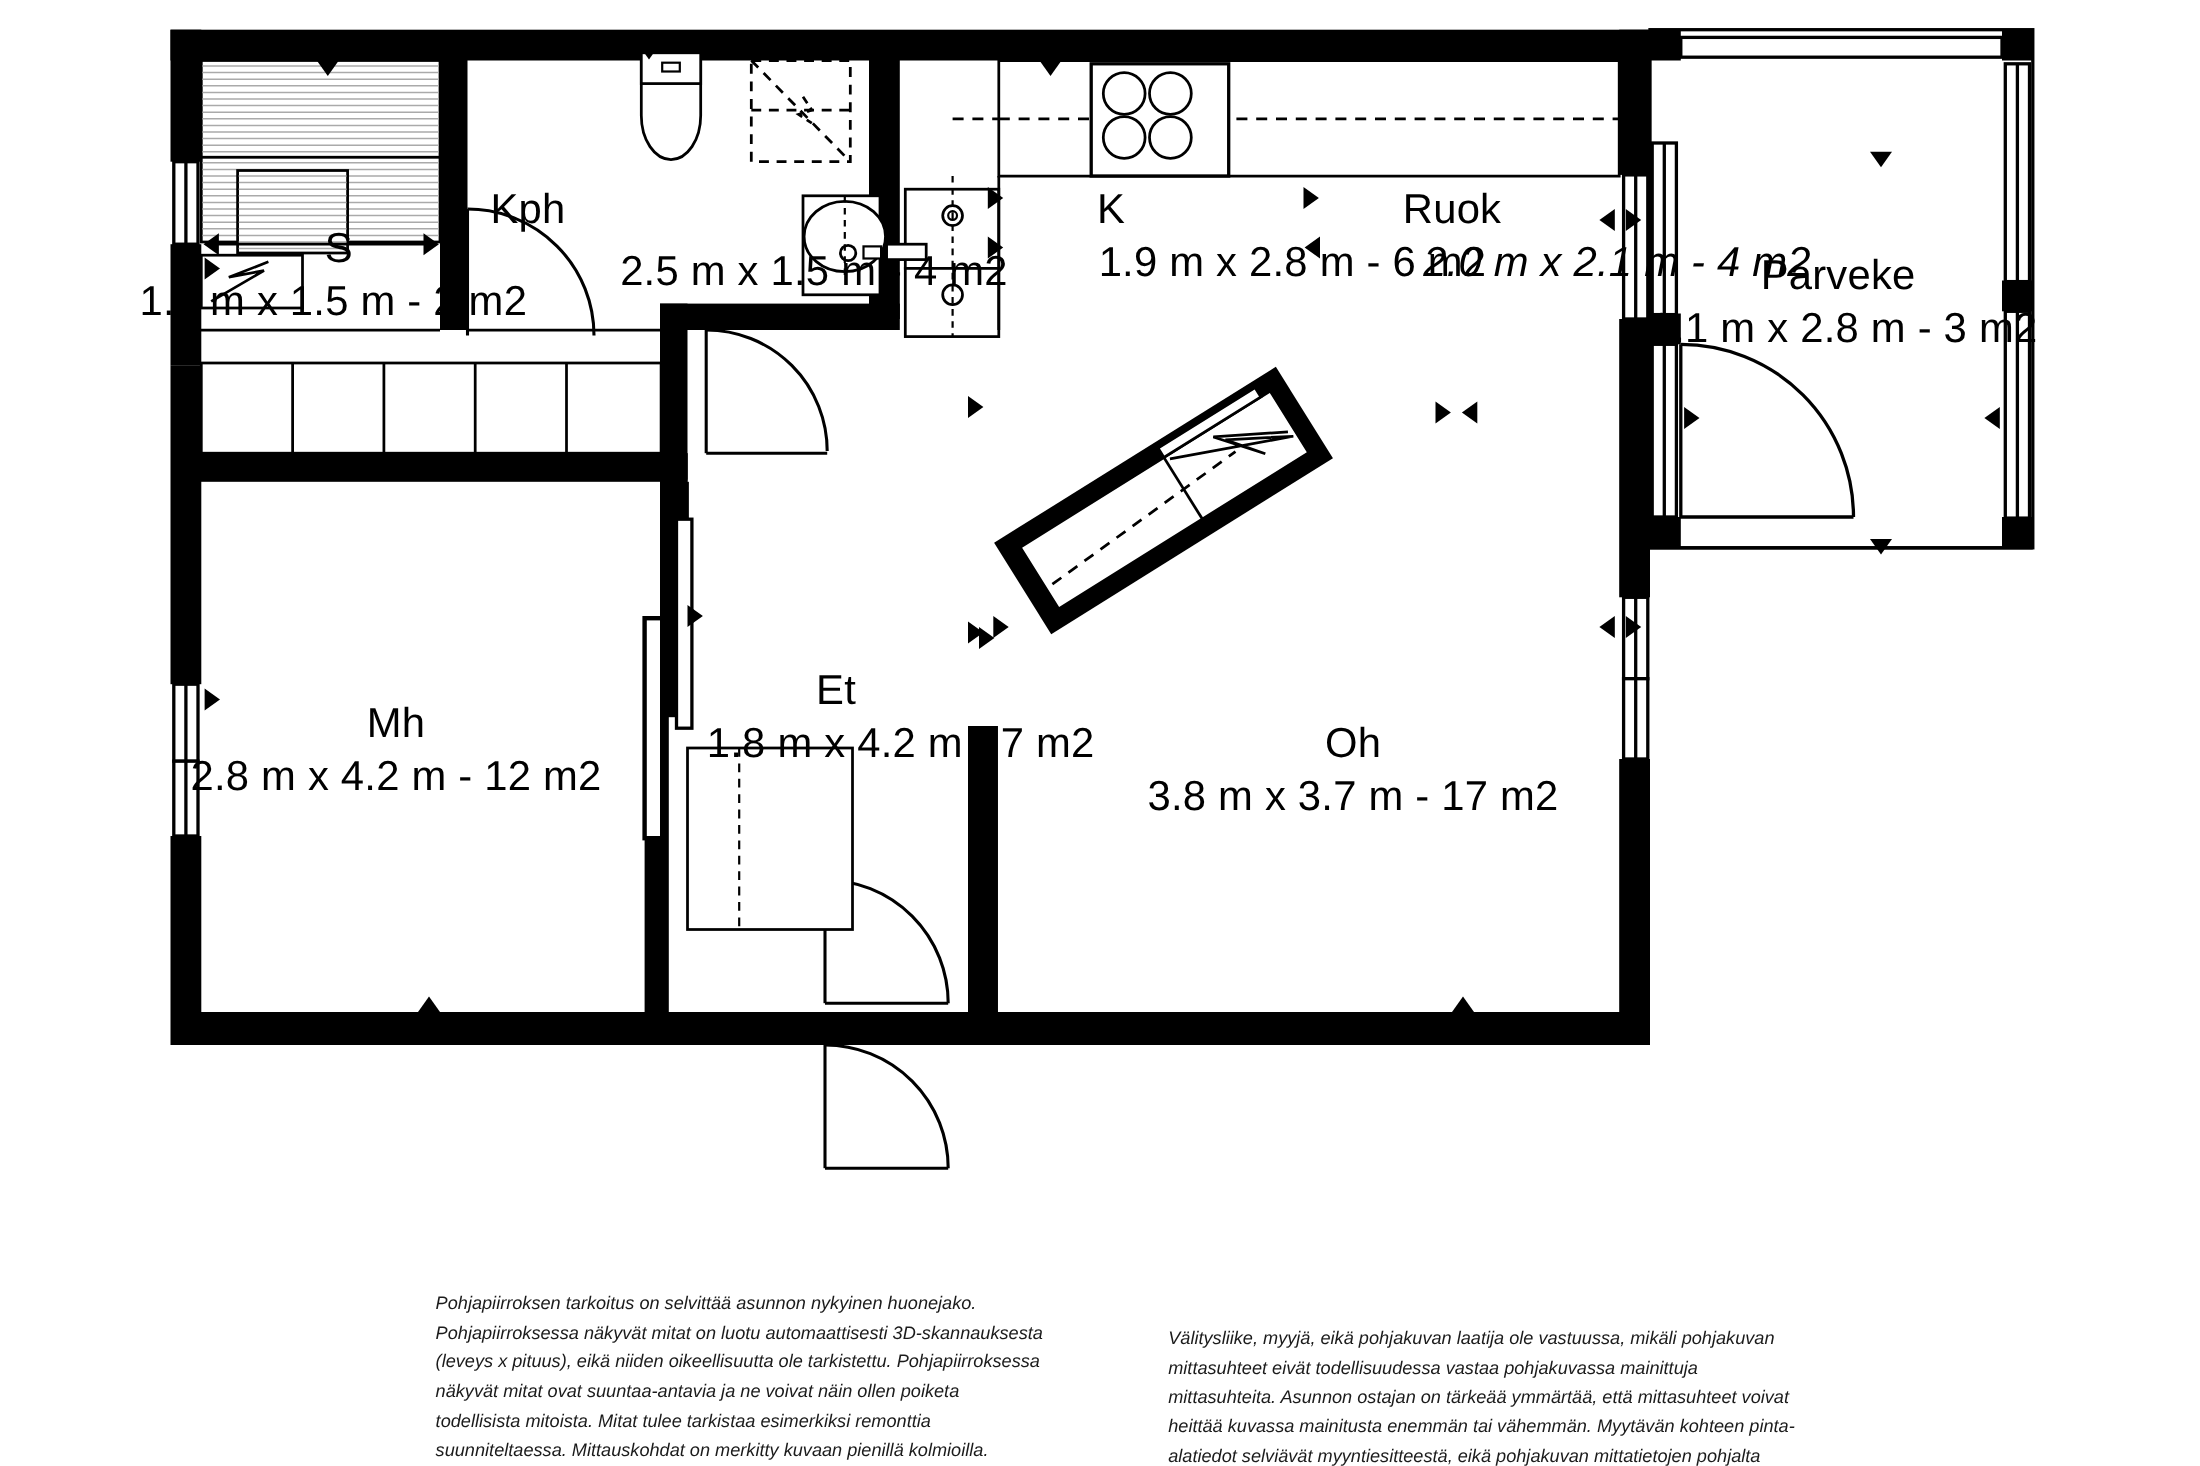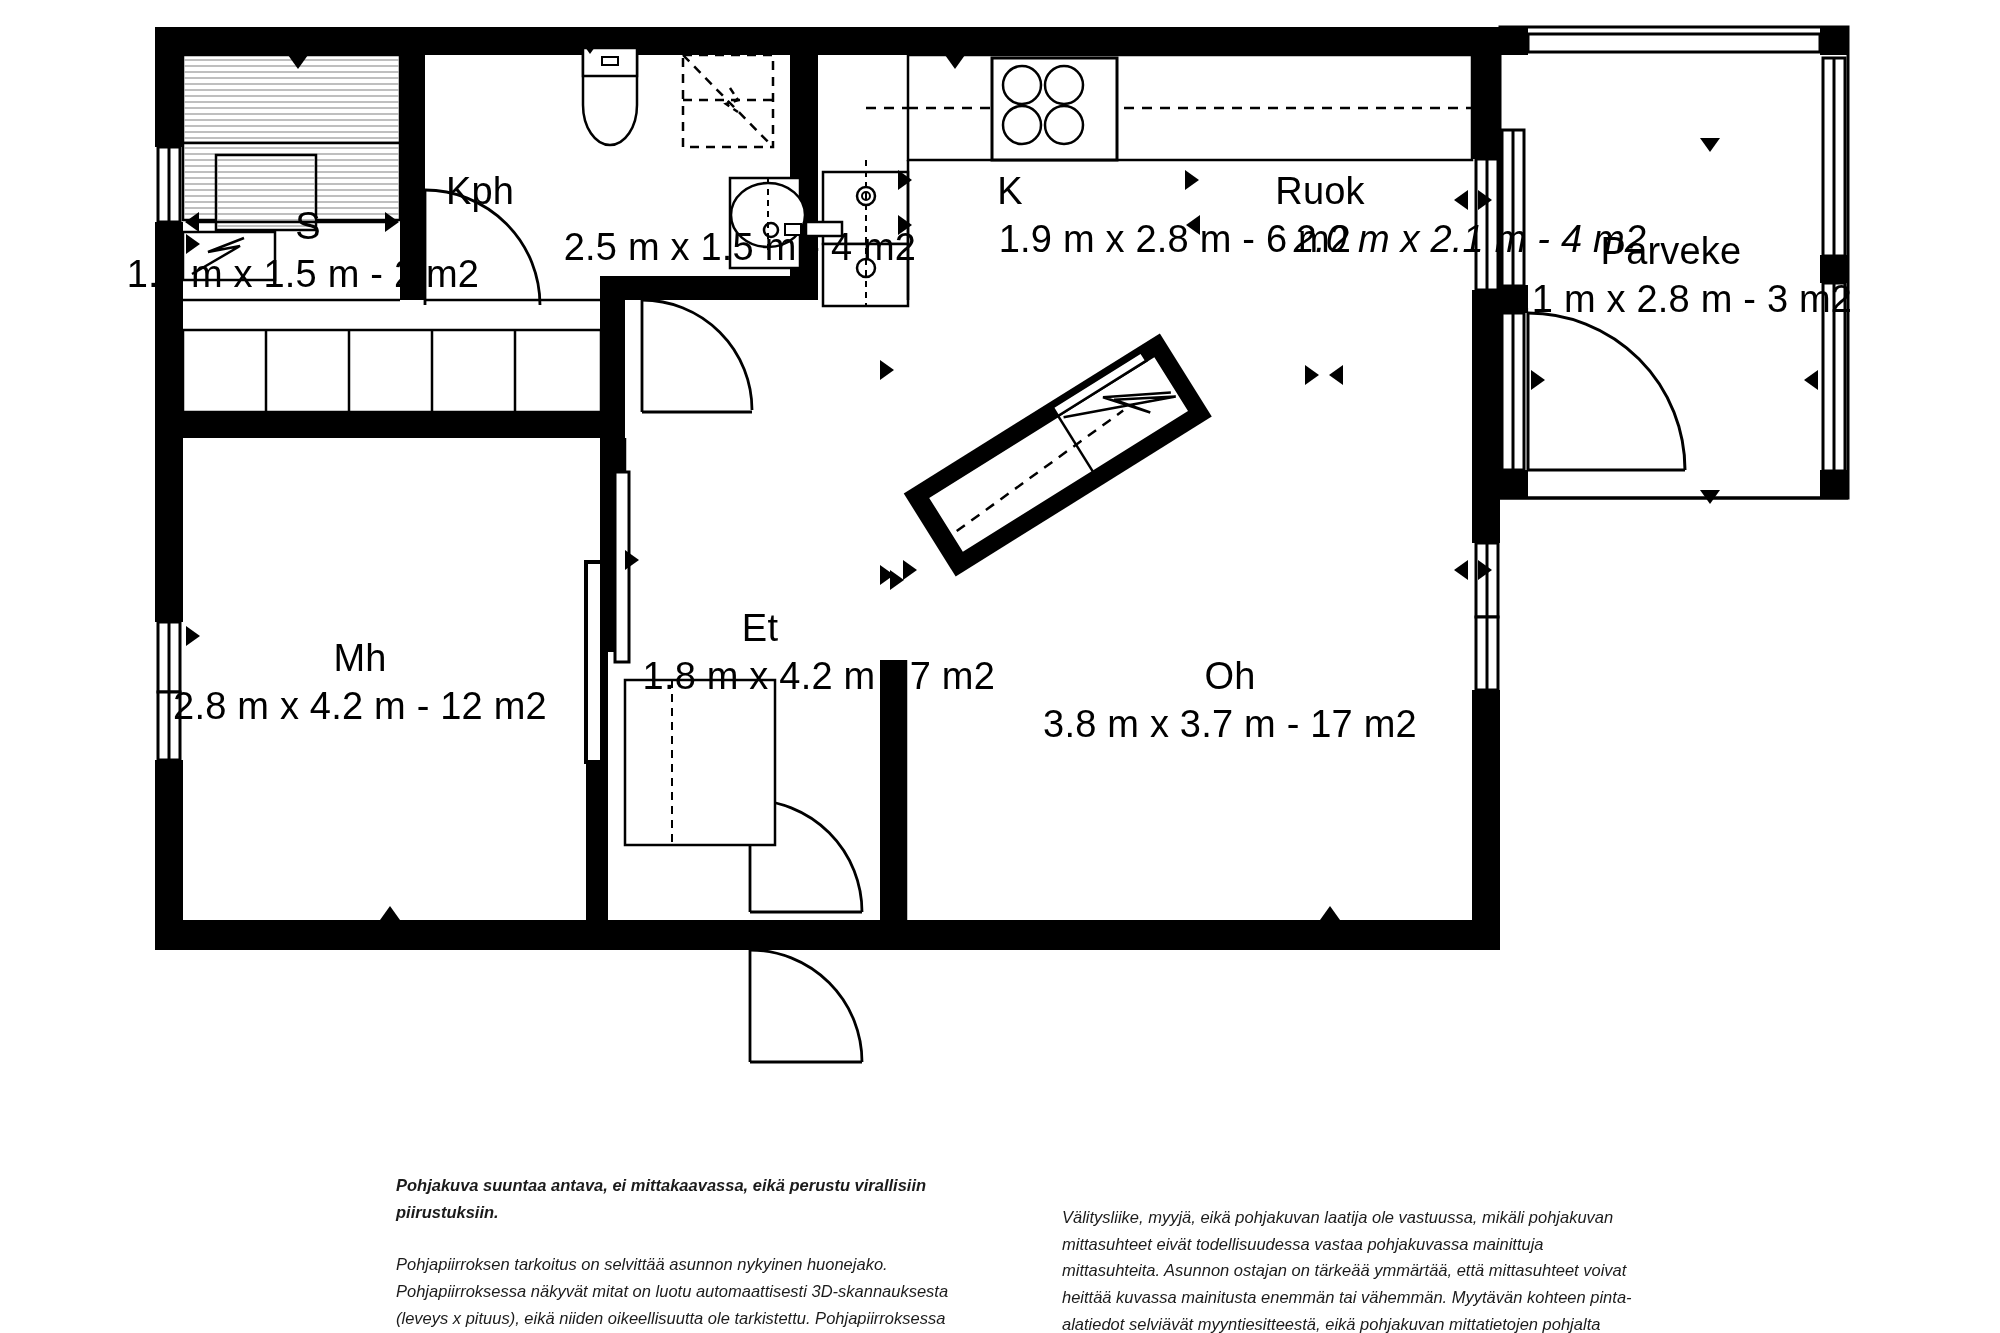--- a/index.html
+++ b/index.html
@@ -415,21 +415,20 @@
     <span class="rdim" style="position:absolute; left:-185px; top:48px; width:470px;text-align:right;">1.8 m x 4.2 m - 7 m2</span>
   </div>
 
   <div class="room-label" style="left:1170px; top:655px; width:120px;">
     <span class="rname">Oh</span>
     <span class="rdim" style="position:absolute; left:-165px; top:48px; width:450px;">3.8 m x 3.7 m - 17 m2</span>
   </div>
 
   <div class="footer">
     <div class="disclaimer left">
-      <span class="d-head">Pohjakuva suuntaa antava, ei mittakaavassa, eikä perustu virallisiin piirustuksiin.</span>
       <span class="d-body">Pohjapiirroksen tarkoitus on selvittää asunnon nykyinen huonejako. Pohjapiirroksessa näkyvät mitat on luotu automaattisesti 3D-skannauksesta (leveys x pituus), eikä niiden oikeellisuutta ole tarkistettu. Pohjapiirroksessa näkyvät mitat ovat suuntaa-antavia ja ne voivat näin ollen poiketa todellisista mitoista. Mitat tulee tarkistaa esimerkiksi remonttia suunniteltaessa. Mittauskohdat on merkitty kuvaan pienillä kolmioilla.</span>
     </div>
     <div class="disclaimer right">
       <span class="d-body">Välitysliike, myyjä, eikä pohjakuvan laatija ole vastuussa, mikäli pohjakuvan mittasuhteet eivät todellisuudessa vastaa pohjakuvassa mainittuja mittasuhteita. Asunnon ostajan on tärkeää ymmärtää, että mittasuhteet voivat heittää kuvassa mainitusta enemmän tai vähemmän. Myytävän kohteen pinta-alatiedot selviävät myyntiesitteestä, eikä pohjakuvan mittatietojen pohjalta voida laskea/olettaa muita pinta-alatietoja.</span>
     </div>
   </div>
 
 </div>
 
 </body></html>

